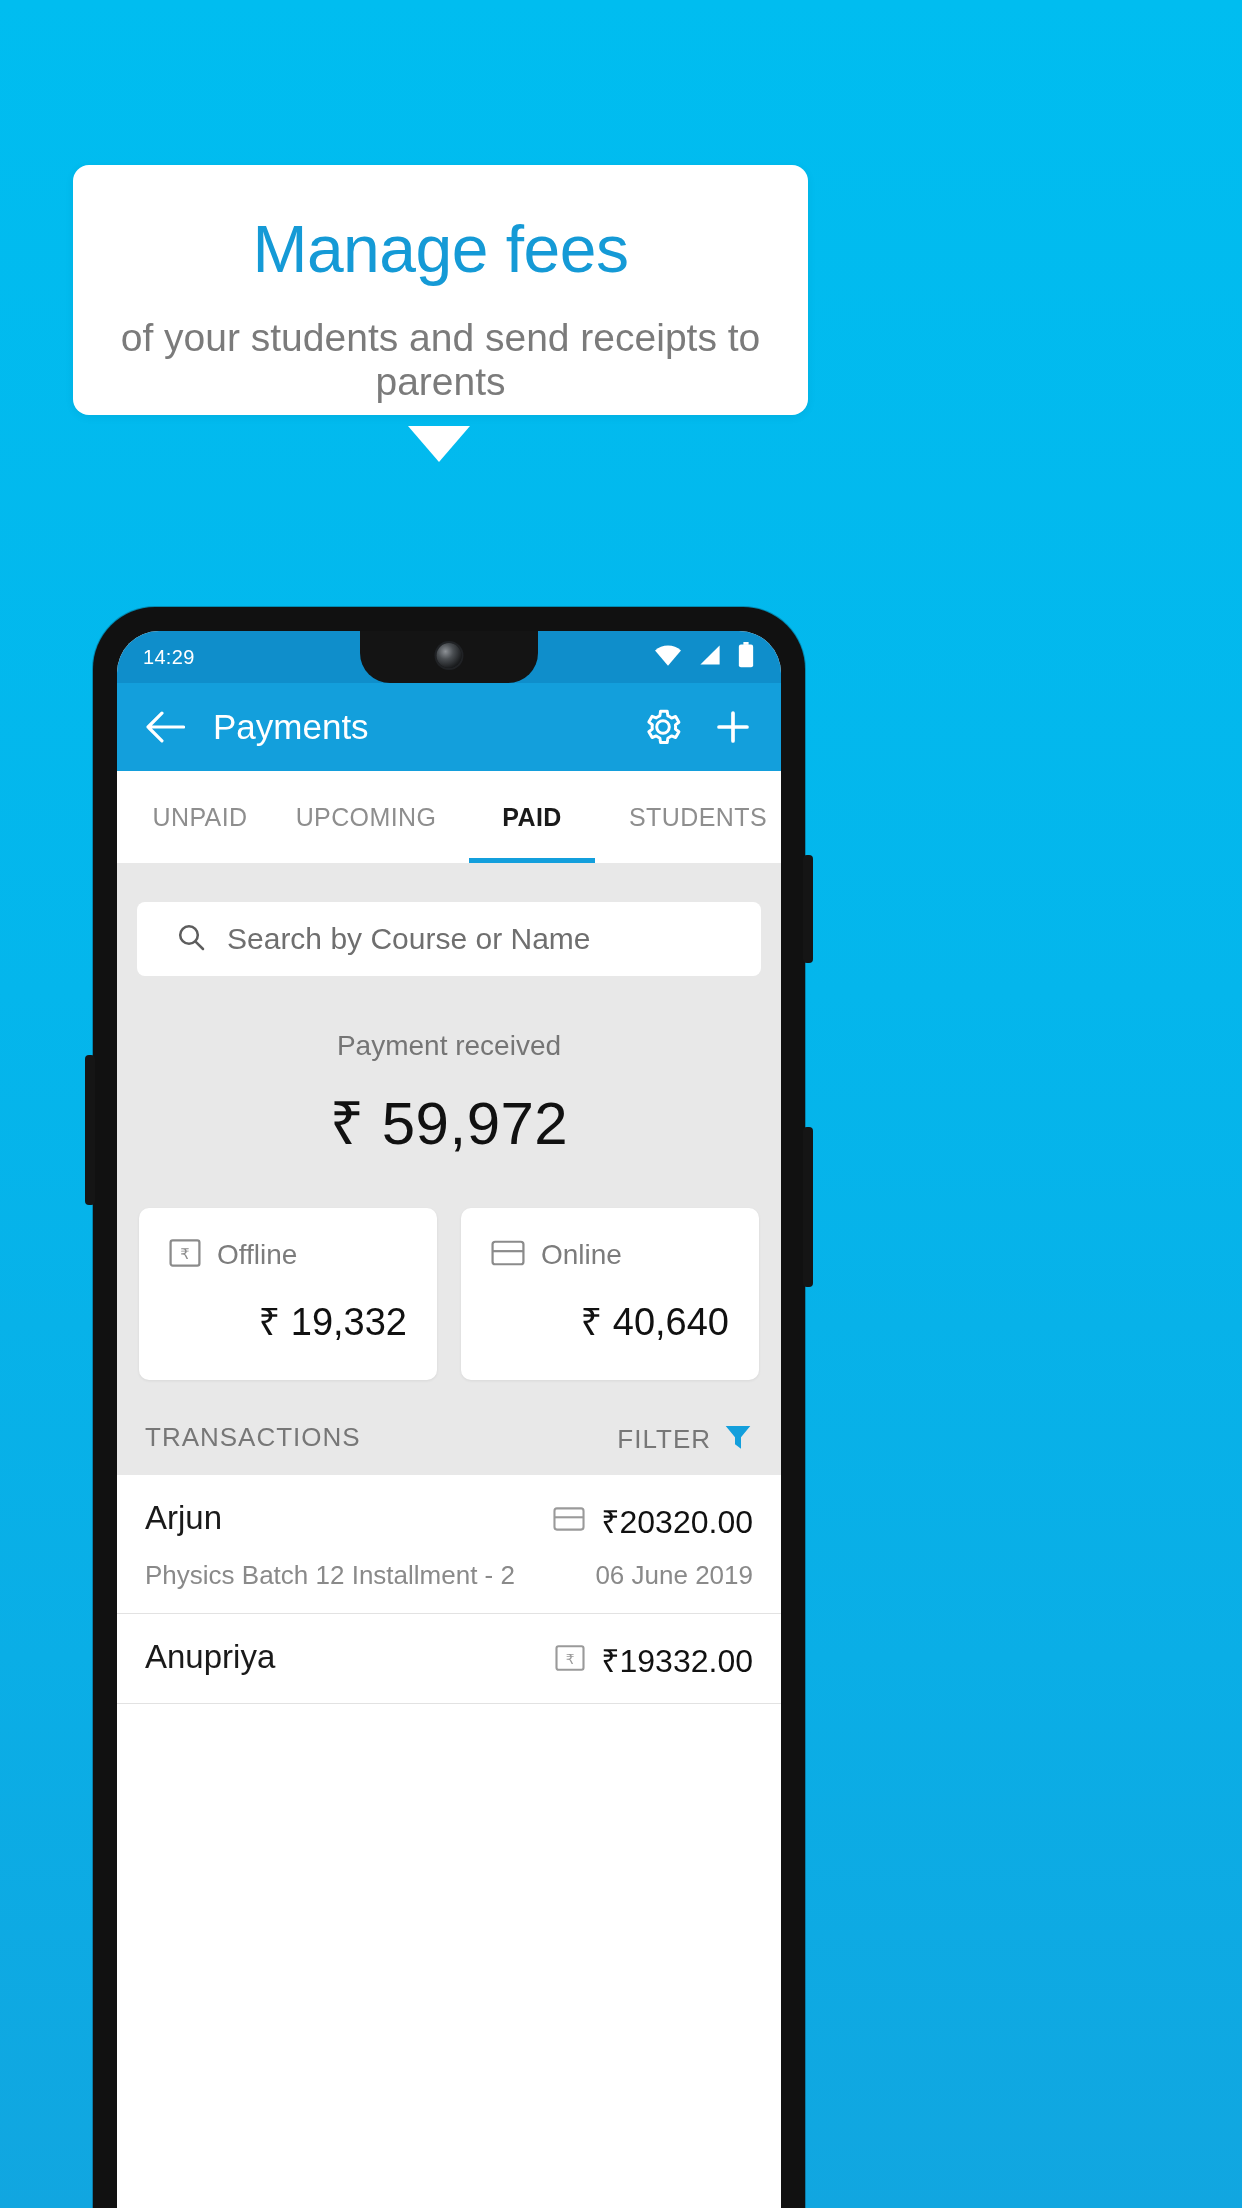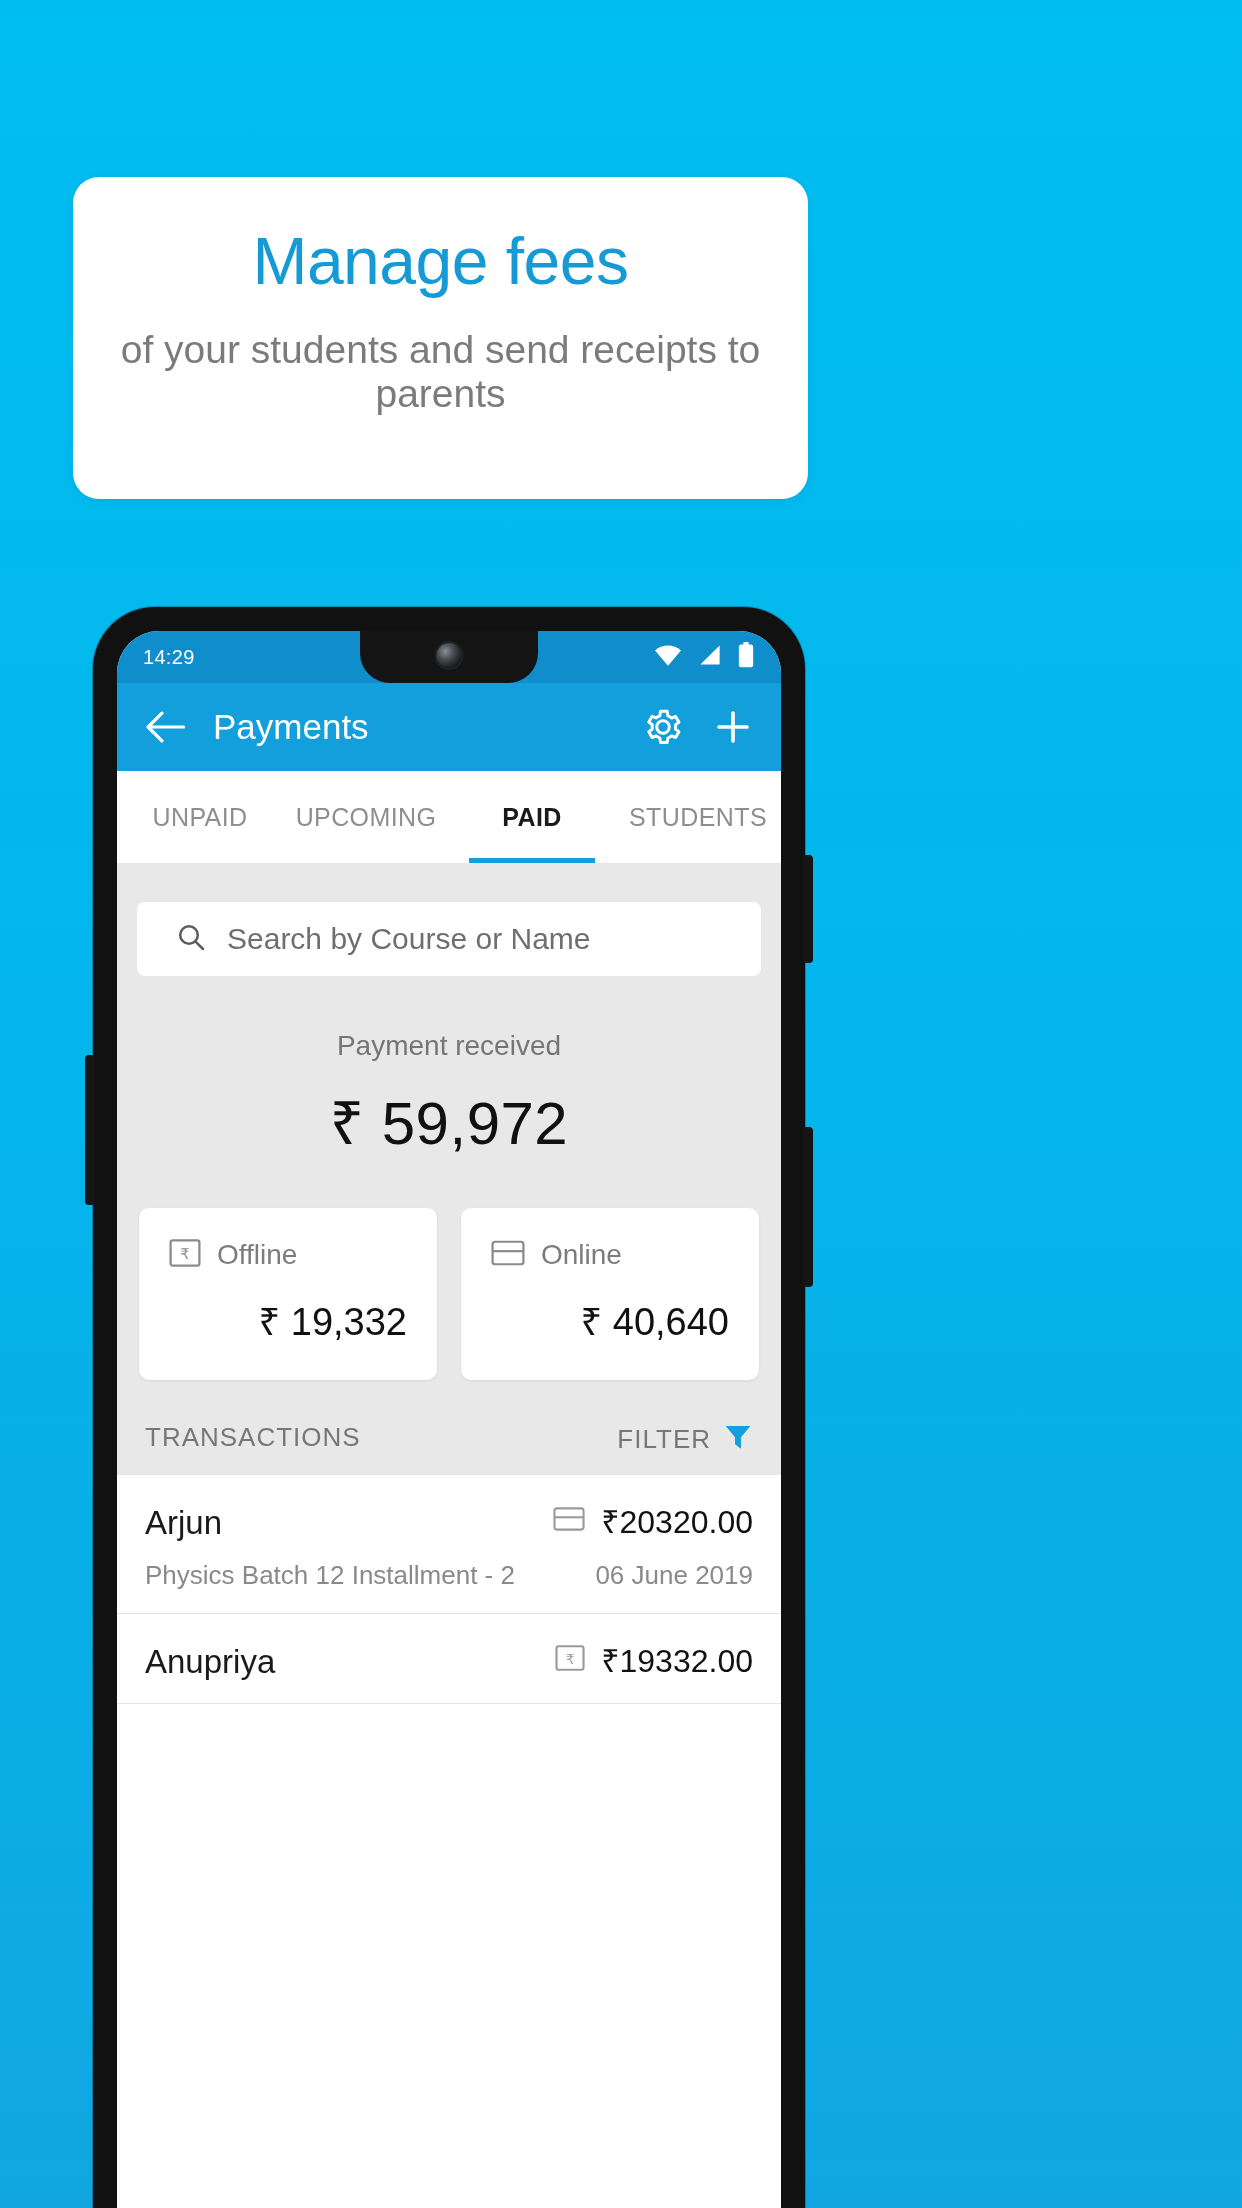--- a/index.html
+++ b/index.html
@@ -5,22 +5,22 @@
   * { margin:0; padding:0; box-sizing:border-box; }
   html,body { width:1242px; height:2208px; }
   body {
     font-family:"Liberation Sans", sans-serif;
     background:linear-gradient(180deg,#00bdf0 0%,#04b6ec 45%,#0aaee6 75%,#11a6e0 100%);
     overflow:hidden; position:relative;
   }
 
   
   #callout {
-    position:absolute; left:73px; top:177px; width:735px; height:322px;
-    background:#ffffff; border-radius:26px;
+    position:absolute; left:73px; top:165px; width:735px; height:250px;
+    background:#ffffff; border-radius:16px;
     box-shadow:0 2px 10px rgba(0,0,0,0.06);
   }
   #callout-title {
     text-align:center; color:#159ad6; font-size:66px; font-weight:400;
     letter-spacing:-0.5px; margin-top:50px; line-height:1.05;
   }
   #callout-sub {
     text-align:center; color:#7b7b7b; font-size:39px; font-weight:400;
     margin-top:32px;
   }
@@ -115,21 +115,21 @@
   #tx-header {
     display:flex; align-items:flex-start; justify-content:space-between;
     padding:42px 28px 19px 28px;
   }
   #tx-title { color:#777; font-size:26px; letter-spacing:1px; }
   #filter-btn { display:flex; align-items:center; gap:12px;margin-left:7px; }
   #filter-label { color:#777; font-size:26px; letter-spacing:1px; }
 
   #tx-list { background:#fff; }
   .tx-row { padding:24px 28px 22px 28px; border-bottom:1px solid #e2e2e2; }
-  .tx-line1 { display:flex; align-items:flex-end; justify-content:space-between; }
+  .tx-line1 { display:flex; align-items:flex-start; justify-content:space-between; }
   .tx-name { color:#1a1a1a; font-size:33px; }
   .tx-right { display:flex; align-items:center; gap:16px; }
   .tx-amount { color:#111; font-size:32px; }
   .tx-line2 { display:flex; align-items:baseline; justify-content:space-between; margin-top:18px; }
   .tx-desc { color:#8a8a8a; font-size:26px; }
   .tx-date { color:#8a8a8a; font-size:26px; }
 </style>
 </head>
 <body>
 

